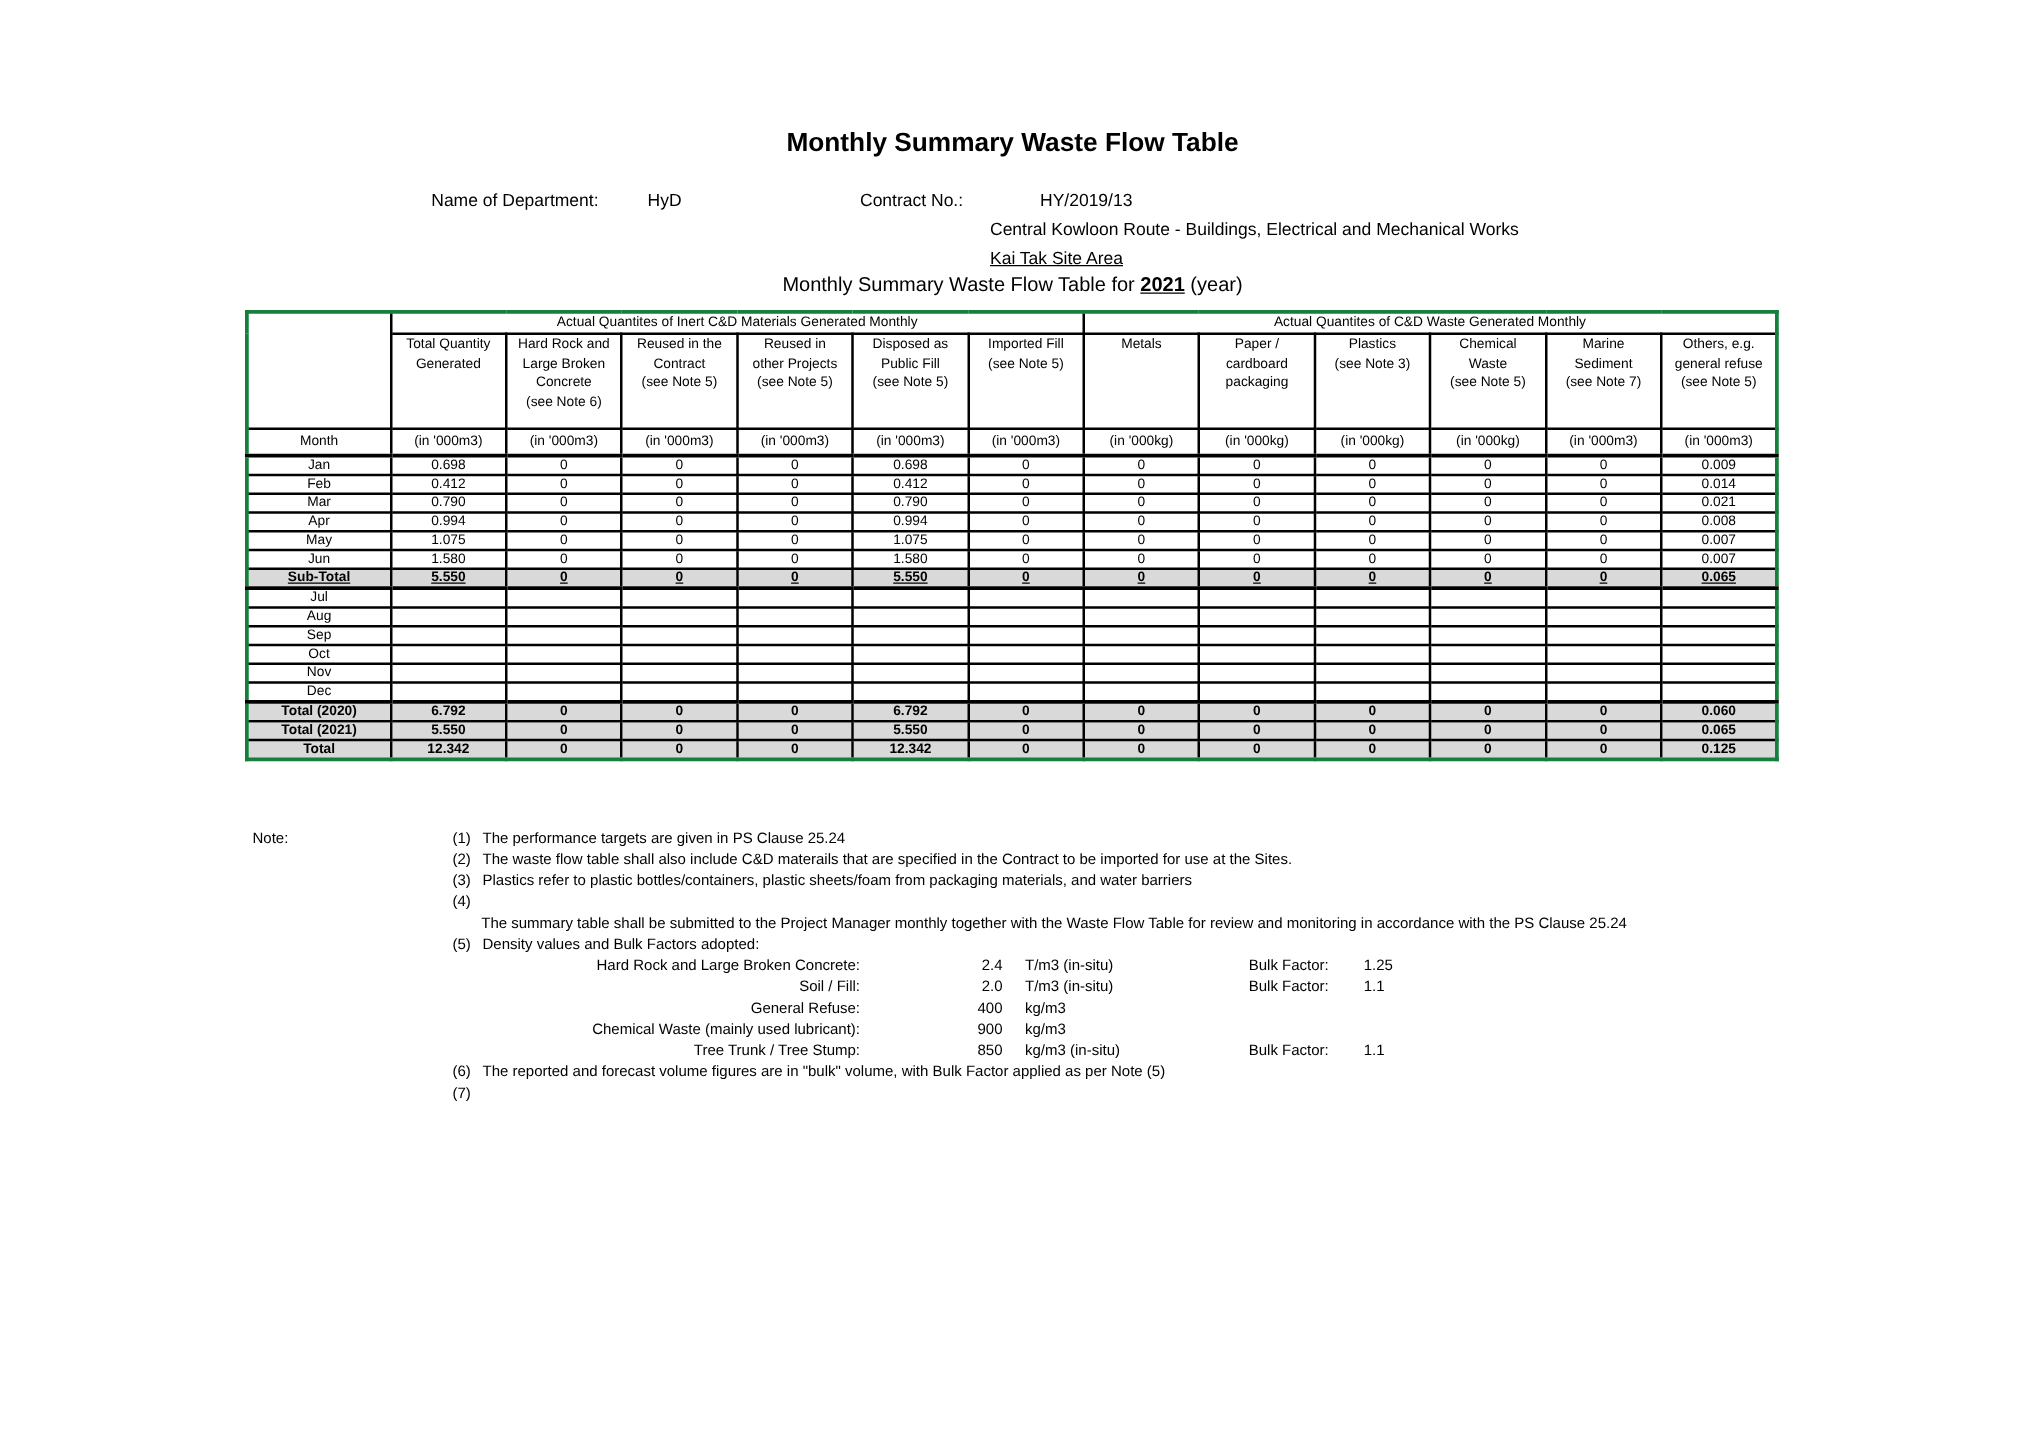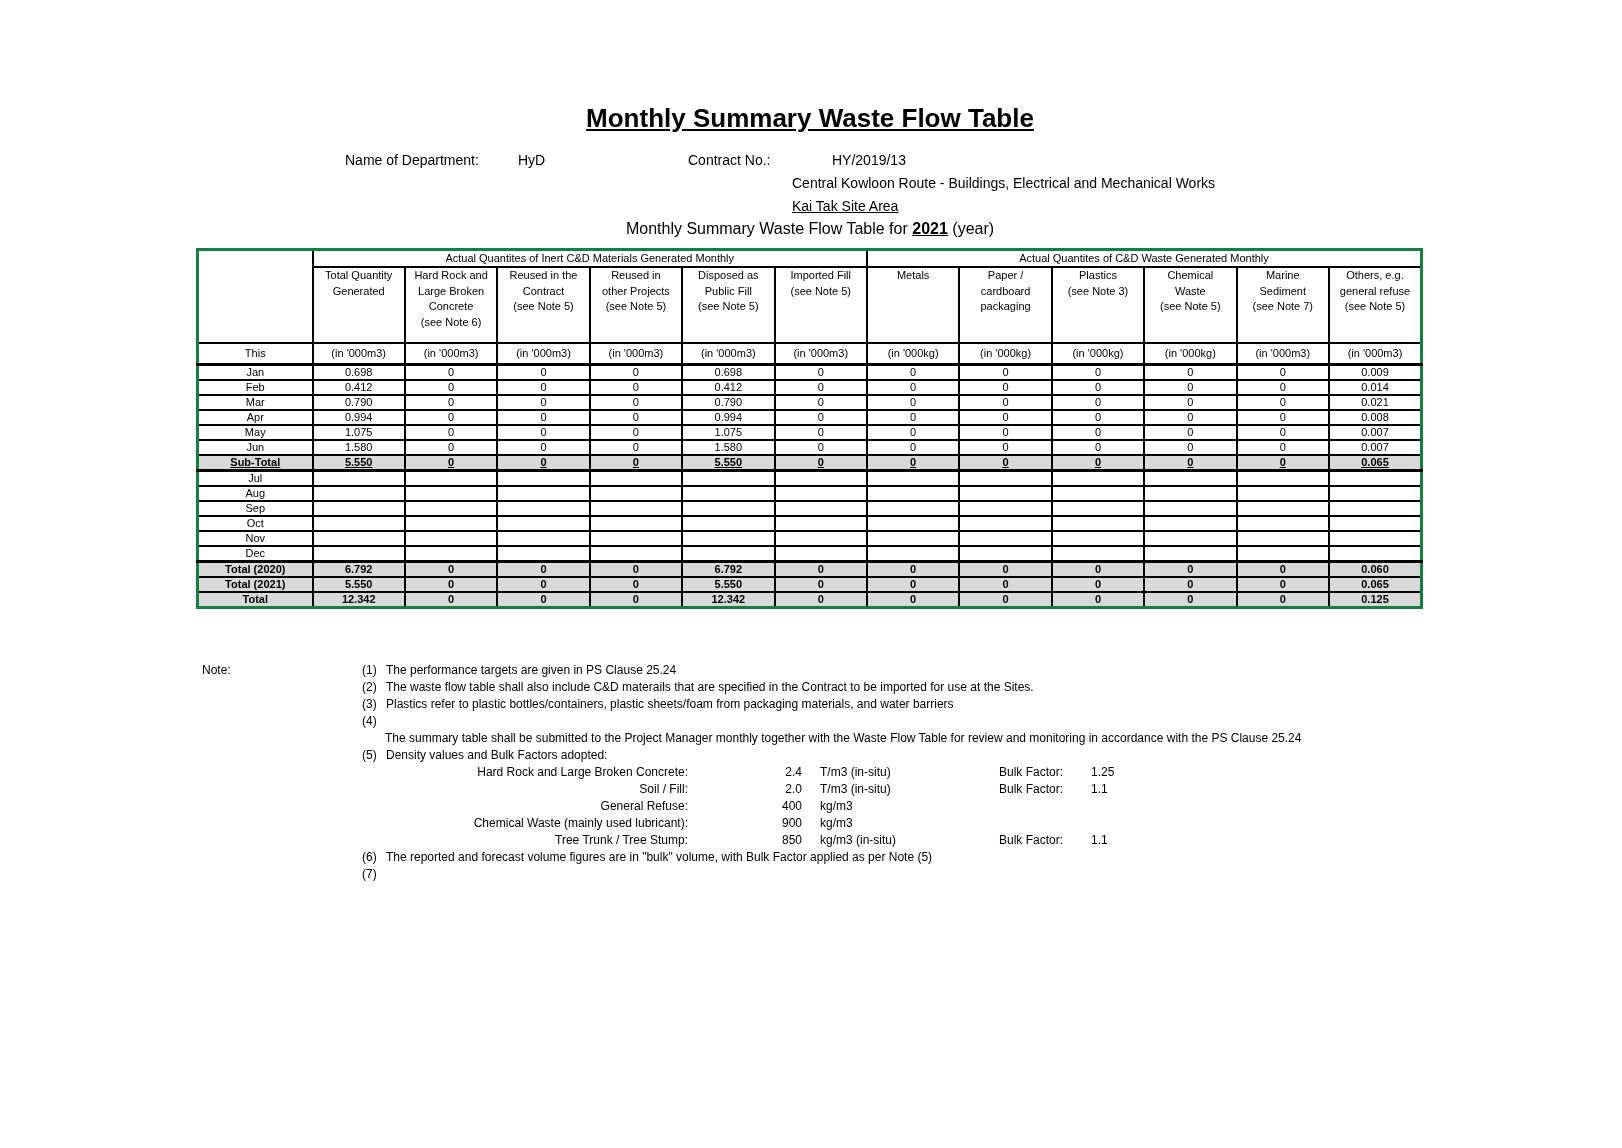--- a/index.html
+++ b/index.html
@@ -10,23 +10,22 @@
     height: 1148px;
     background: #ffffff;
     font-family: "Liberation Sans", sans-serif;
     color: #000000;
     overflow: hidden;
   }
   .doc-title {
     position: absolute;
     left: 195px; top: 103px; width: 1230px;
     text-align: center;
-    font-size: 26px;
+    font-size: 21px;
     font-weight: bold;
-    text-decoration: underline;
   }
   .hdr { position: absolute; font-size: 14px; white-space: nowrap; }
   .dept-label    { left: 345px; top: 152px; }
   .dept-value    { left: 518px; top: 152px; }
   .contract-label{ left: 688px; top: 152px; }
   .contract-value{ left: 832px; top: 152px; }
   .contract-desc { left: 792px; top: 175px; }
   .site-area     { left: 792px; top: 198px; text-decoration: underline; }
   .subtitle {
     position: absolute;
@@ -153,21 +152,21 @@
 Waste
 (see Note 5)</td>
           <td class="colhead">Marine
 Sediment
 (see Note 7)</td>
           <td class="colhead">Others, e.g.
 general refuse
 (see Note 5)</td>
         </tr>
       <tr class="units-row" id="units-row">
-        <td class="rowlabel monthcell">This</td>
+        <td class="rowlabel monthcell">Month</td>
       <td class="">(in '000m3)</td>
           <td class="">(in '000m3)</td>
           <td class="">(in '000m3)</td>
           <td class="">(in '000m3)</td>
           <td class="">(in '000m3)</td>
           <td class="">(in '000m3)</td>
           <td class="gsep">(in '000kg)</td>
           <td class="">(in '000kg)</td>
           <td class="">(in '000kg)</td>
           <td class="">(in '000kg)</td>

